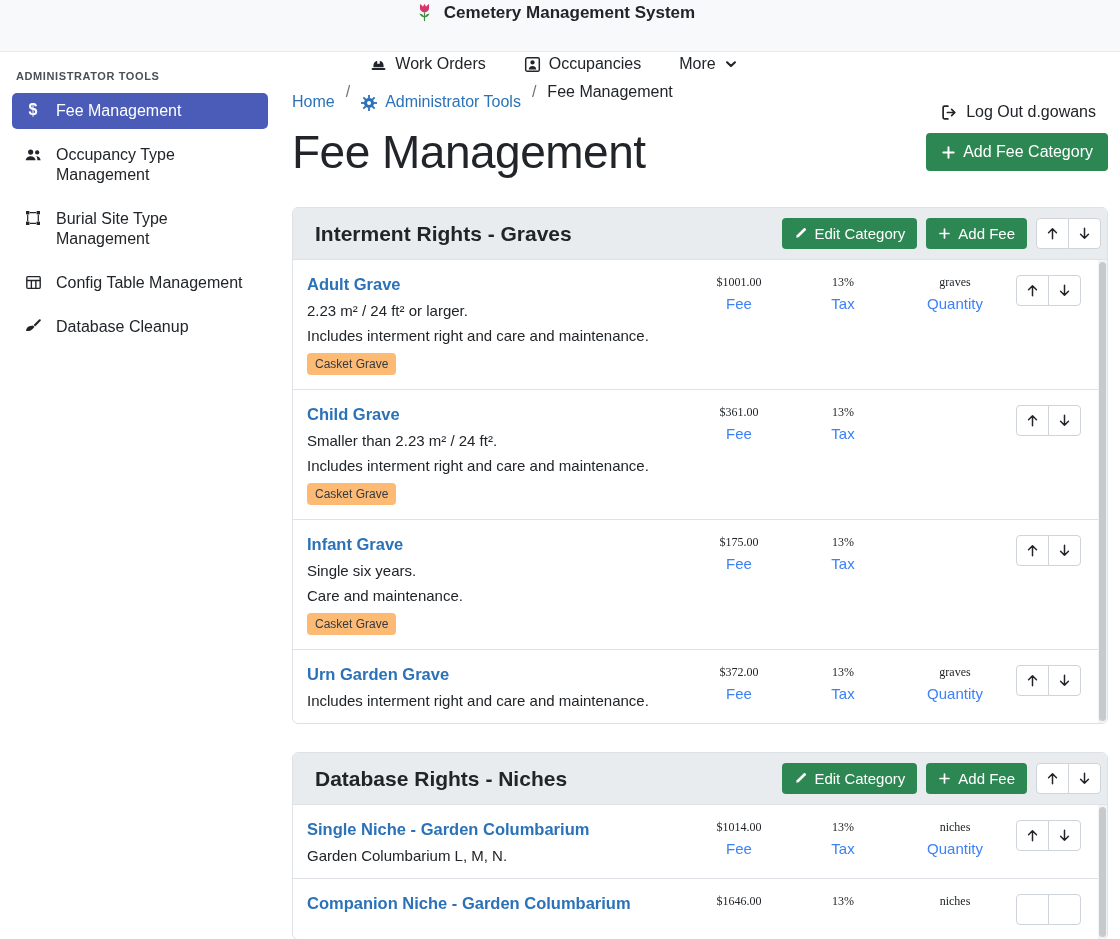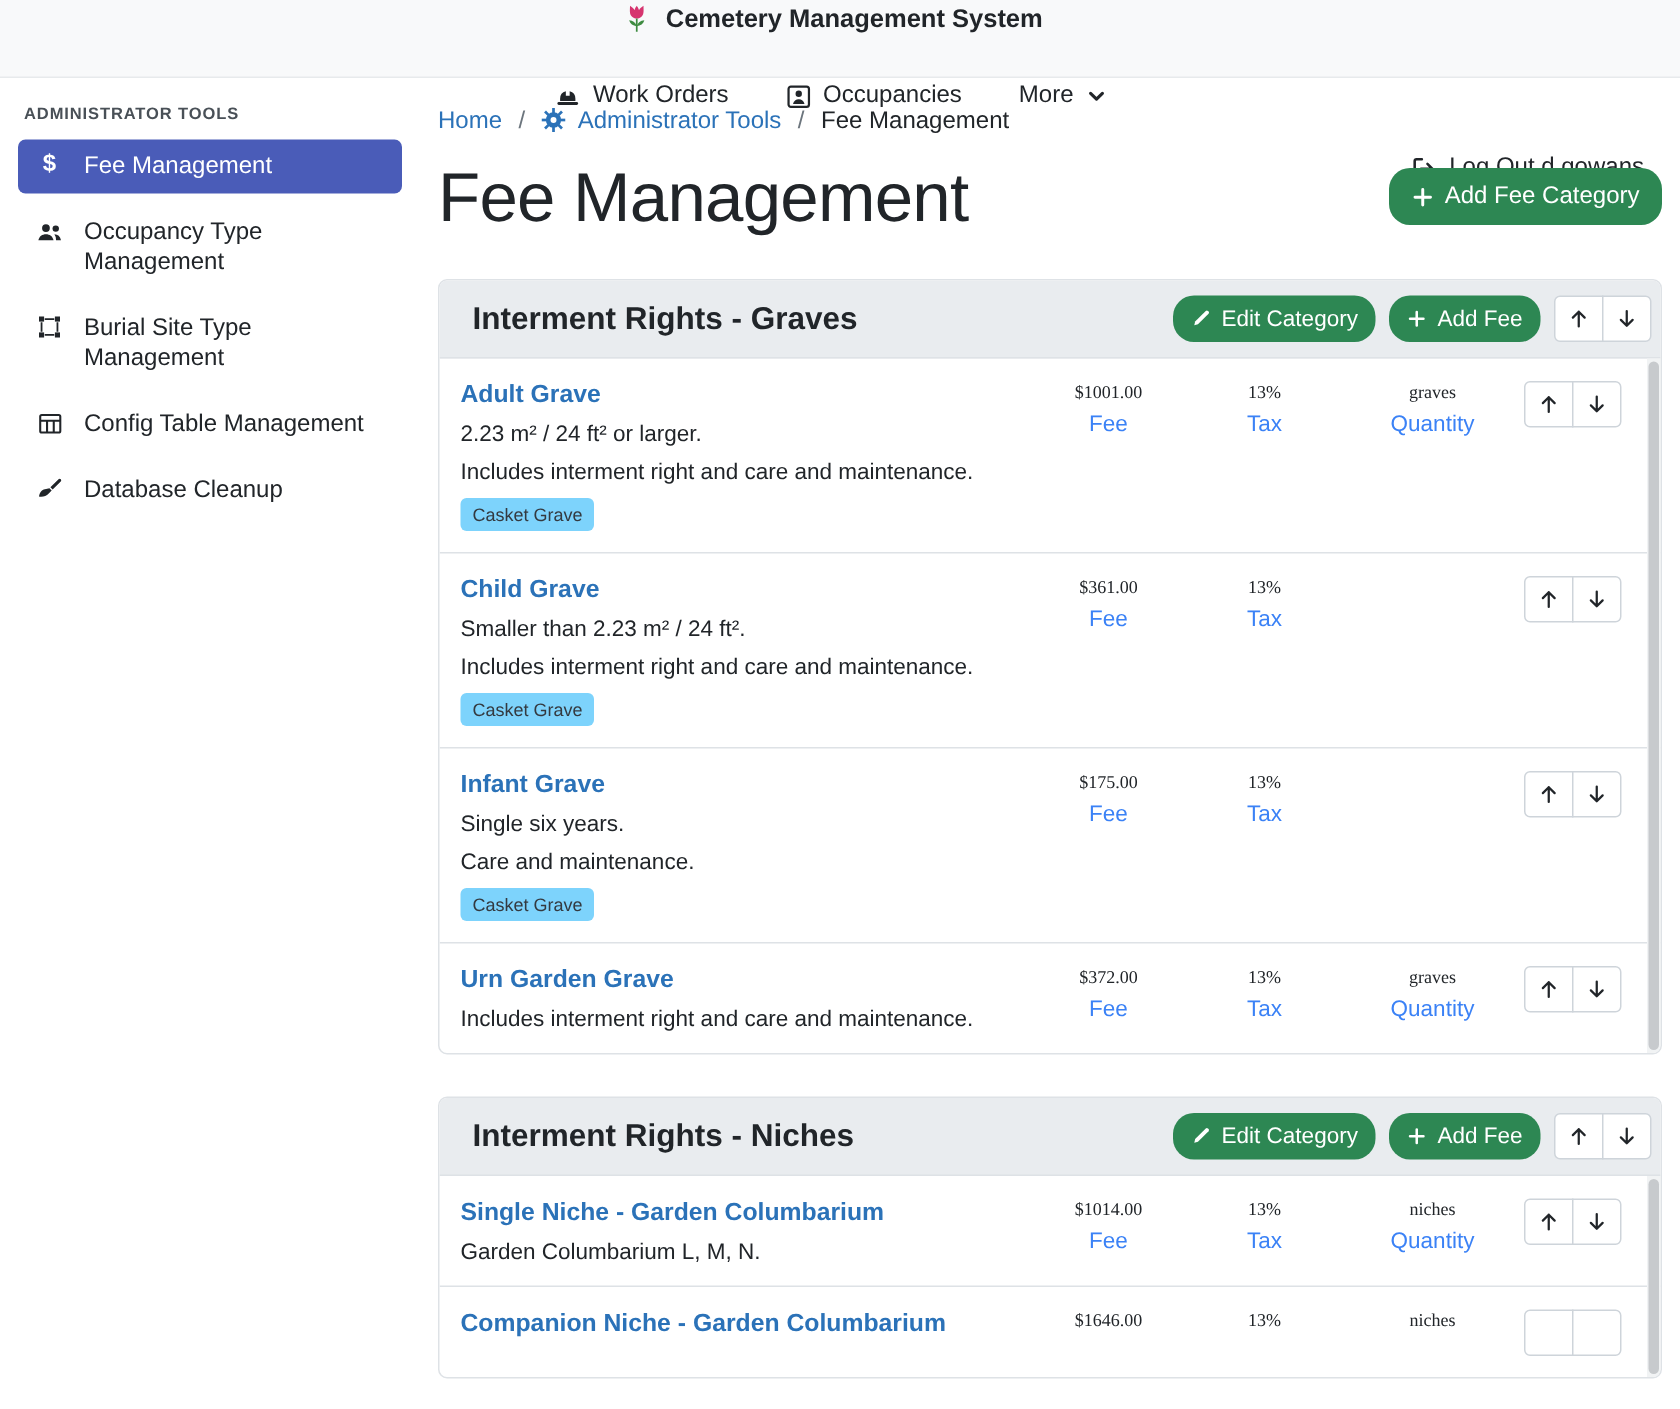--- a/index.html
+++ b/index.html
@@ -45,35 +45,35 @@
   }
   .side-item .icon { width: 22px; margin-top: 1px; color: #212529; flex: 0 0 22px; }
   .side-item.active { background: var(--sidebar-active, #4a5cb8); color: #fff; }
   .side-item.active .icon { color: #fff; }
   .dollar-glyph { font-weight: 700; font-size: 16px; line-height: 1; }
 
   main { flex: 1; min-width: 0; padding: 20px 12px 0 12px; }
 
   
   .breadcrumb { display: flex; align-items: center; gap: 11px; font-size: 16px; }
-  .breadcrumb a { color: var(--link, #2b72b8); display: inline-flex; align-items: flex-start; gap: 8px; cursor: pointer; }
+  .breadcrumb a { color: var(--link, #2b72b8); display: inline-flex; align-items: flex-end; gap: 8px; cursor: pointer; margin-top: 21px; }
   .breadcrumb .sep { color: #6c757d; }
   .breadcrumb .current { color: #212529; }
 
   
   .page-head { display: flex; align-items: center; justify-content: space-between; margin-top: 14px; }
   h1 { margin: 0; font-size: 46px; font-weight: 400; letter-spacing: -0.5px; }
 
   
   .btn {
     border: none; border-radius: 4px; cursor: pointer;
     display: inline-flex; align-items: center; justify-content: center; gap: 7px;
     font-family: inherit;
   }
-  .btn-green { background: var(--button-green, #2d8753); color: #fff; border-radius: 14px; }
+  .btn-green { background: var(--button-green, #2d8753); color: #fff; }
   .btn-lg { font-size: 16px; padding: 10px 15px; }
   .btn-sm { font-size: 15px; padding: 7px 12px; text-align: right; }
   .btn-light { background: #fff; border: 1px solid #ced4da; color: #212529; width: 33px; height: 31px; padding: 0; }
   .btn-group { display: inline-flex; }
   .btn-group .btn-light:first-child { border-radius: 4px 0 0 4px; }
   .btn-group .btn-light:last-child { border-radius: 0 4px 4px 0; margin-left: -1px; }
 
   
   .card { border: 1px solid #dee2e6; border-radius: 6px; margin-top: 28px; overflow: hidden; }
   .card-header {
@@ -89,21 +89,21 @@
   .fee-row {
     display: flex; align-items: flex-start;
     padding: 15px 26px 14px 14px;
     border-bottom: 1px solid #dee2e6;
   }
   .fee-row:last-child { border-bottom: none; }
   .fee-main { flex: 1; min-width: 0; }
   .fee-name { color: var(--link, #2b72b8); font-weight: 700; font-size: 16.5px; cursor: pointer; display: inline-block; }
   .fee-desc { font-size: 15px; margin-top: 8px; }
   .badge-line { margin-top: 9px; }
-  .badge { display: inline-block; background: #7dd3fc; color: #343a40; font-size: 12px; padding: 4px 8px; border-radius: 4px; }
+  .badge { display: inline-block; background: #fdba74; color: #343a40; font-size: 12px; padding: 4px 8px; border-radius: 4px; }
   .stat { width: 104px; text-align: center; flex: 0 0 104px; }
   .stat.qty { width: 120px; flex-basis: 120px; }
   .stat .val { font-size: 12px; font-family: Liberation Serif, serif; }
   .stat .lbl { font-size: 15px; color: #3b82f6; margin-top: 5px; }
   .arrows { width: 66px; flex: 0 0 66px; display: flex; justify-content: flex-end; }
 
   .scrollbar { position: absolute; top: 0; right: 0; bottom: 0; width: 9px; background: #f1f3f4; cursor: pointer; }
   .scroll-thumb { position: absolute; top: 2px; left: 1px; right: 1px; height: calc(100% - 4px); background: #c7cacd; border-radius: 4px; }
 </style>
 </head>
@@ -462,21 +462,21 @@
   </div>
 </div>
       <div class="scrollbar">
               <div class="scroll-thumb"></div>
             </div>
     </div>
   </section>
 
   <section class="card">
     <div class="card-header">
-      <h2 class="card-title">Interment Rights - Niches</h2>
+      <h2 class="card-title">Database Rights - Niches</h2>
       <div class="card-actions">
         <button class="btn btn-green btn-sm">
           <span class="icon">
             <svg viewBox="0 0 16 16" width="13" height="13" fill="currentColor">
                     <path d="M12.1 1.6a1.3 1.3 0 0 1 1.8 0l.5.5a1.3 1.3 0 0 1 0 1.8l-8.7 8.7-3 .7.7-3z"></path>
                   </svg>
           </span>
           <span>Edit Category</span>
         </button>
         <button class="btn btn-green btn-sm">

